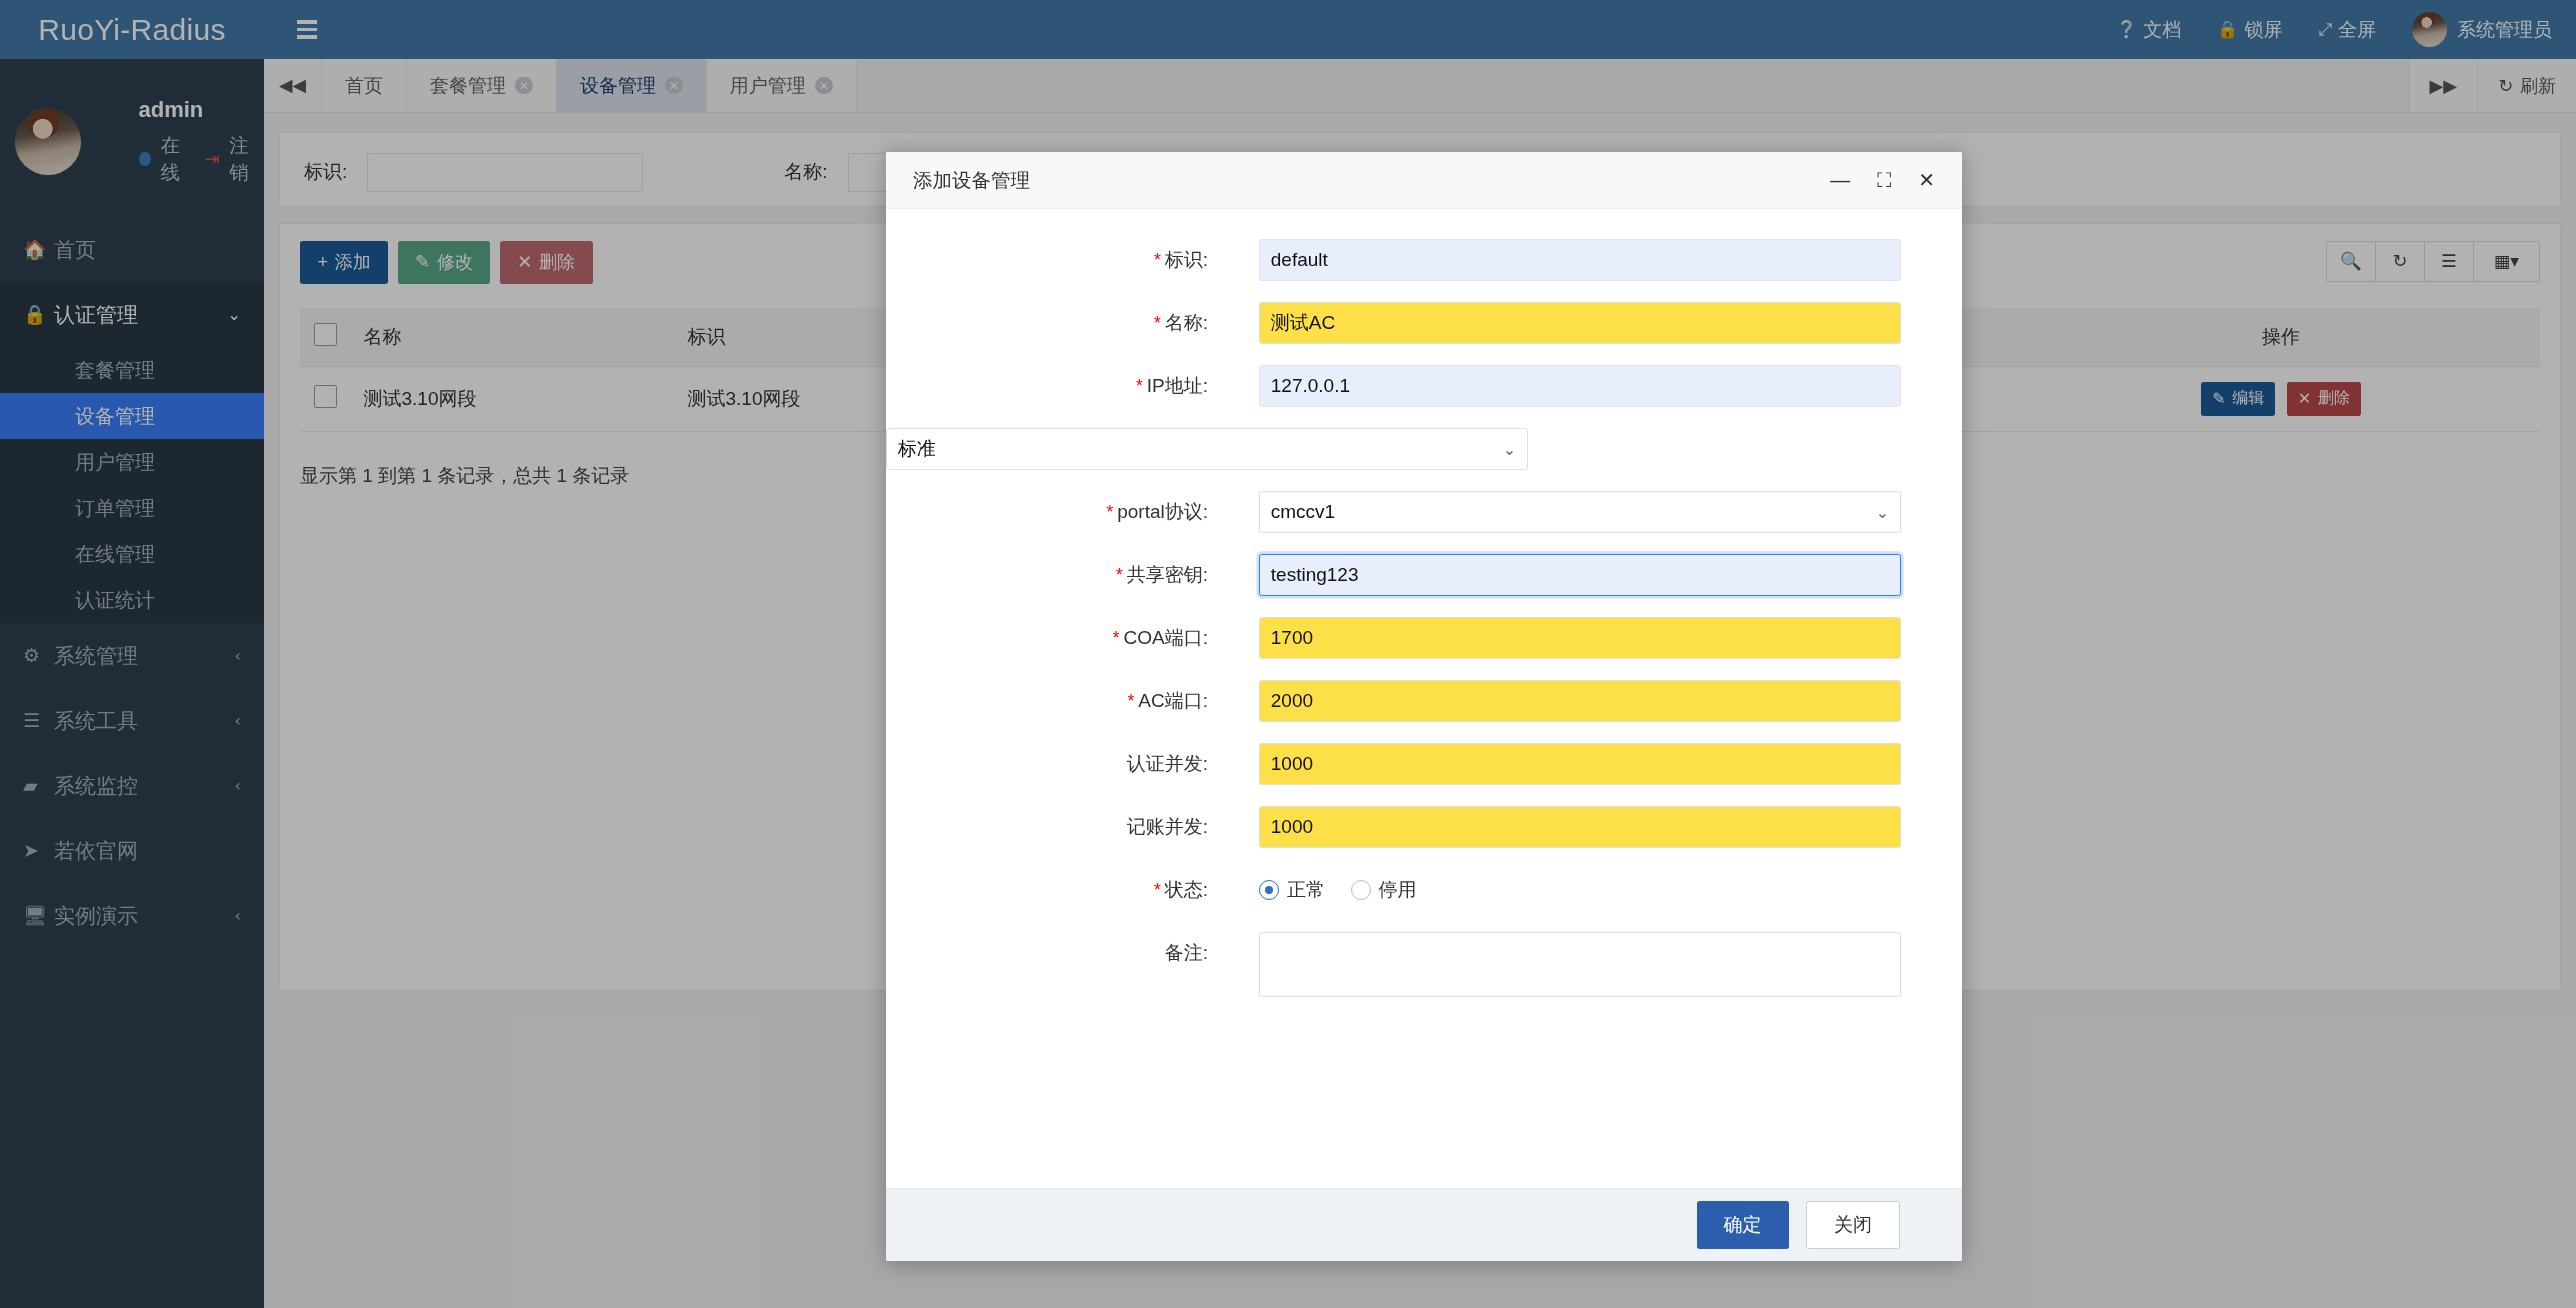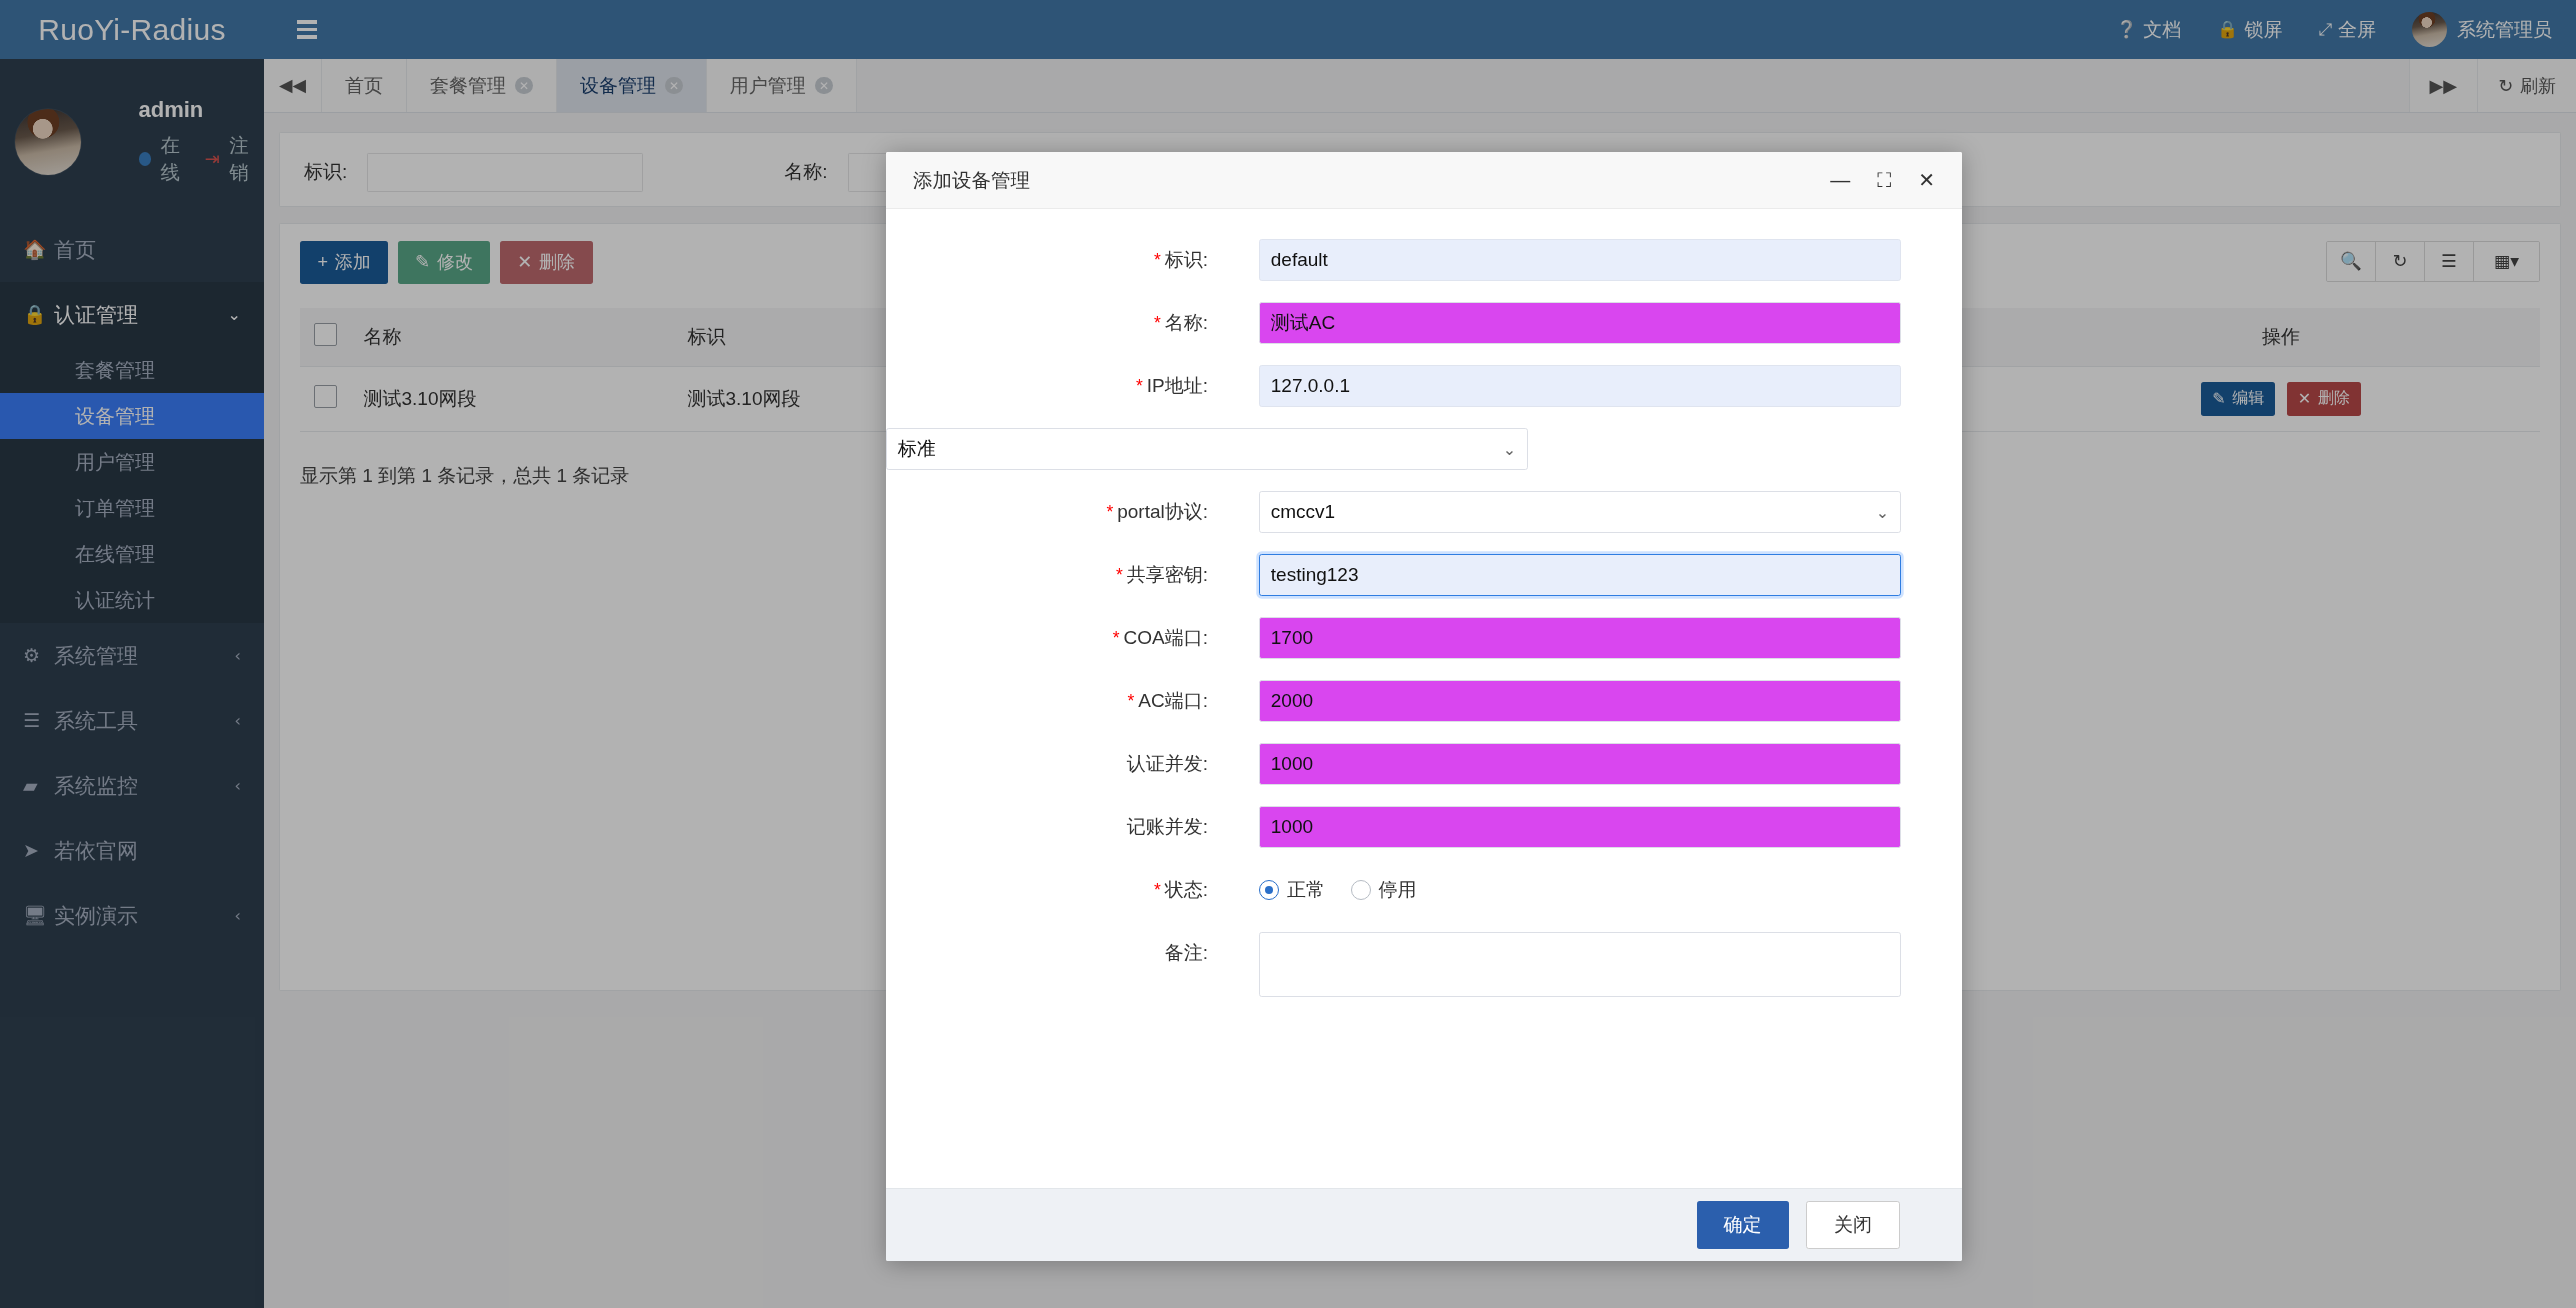--- a/index.html
+++ b/index.html
@@ -226,21 +226,21 @@
 
   .frow { display: flex; align-items: flex-start; margin-bottom: 21px; gap: 36px; }
   .flabel {
     width: 337px; flex: 0 0 337px; text-align: right; padding-right: 15px;
     font-size: 19px; color: #333; line-height: 42px; white-space: nowrap;
   }
   .req { color: #ff0000; margin-right: 4px; font-size: 17.5px; }
   .fctrl { flex: 1 1 auto; max-width: 642px; }
   .inp {
     width: 100%; height: 42px; border: 0.7px solid #dcdfe6; border-radius: 2.7px;
-    background: #d946ef; font-size: 19px; color: #111; padding: 0 10.8px;
+    background: #fde047; font-size: 19px; color: #111; padding: 0 10.8px;
     font-family: inherit; line-height: 40px;
   }
   .inp.autofill { background: #e8eefb; border-color: #dfe4ef; }
   .inp.focused {
     border: 1.3px solid #2f7de1; background: #e8eefb;
     box-shadow: 0 0 0 2.7px rgba(80,150,255,.28);
   }
   .sel {
     width: 100%; height: 42px; border: 0.7px solid #dcdfe6; border-radius: 2.7px;
     background: #fff; font-size: 19px; color: #111; padding: 0 10.8px;

